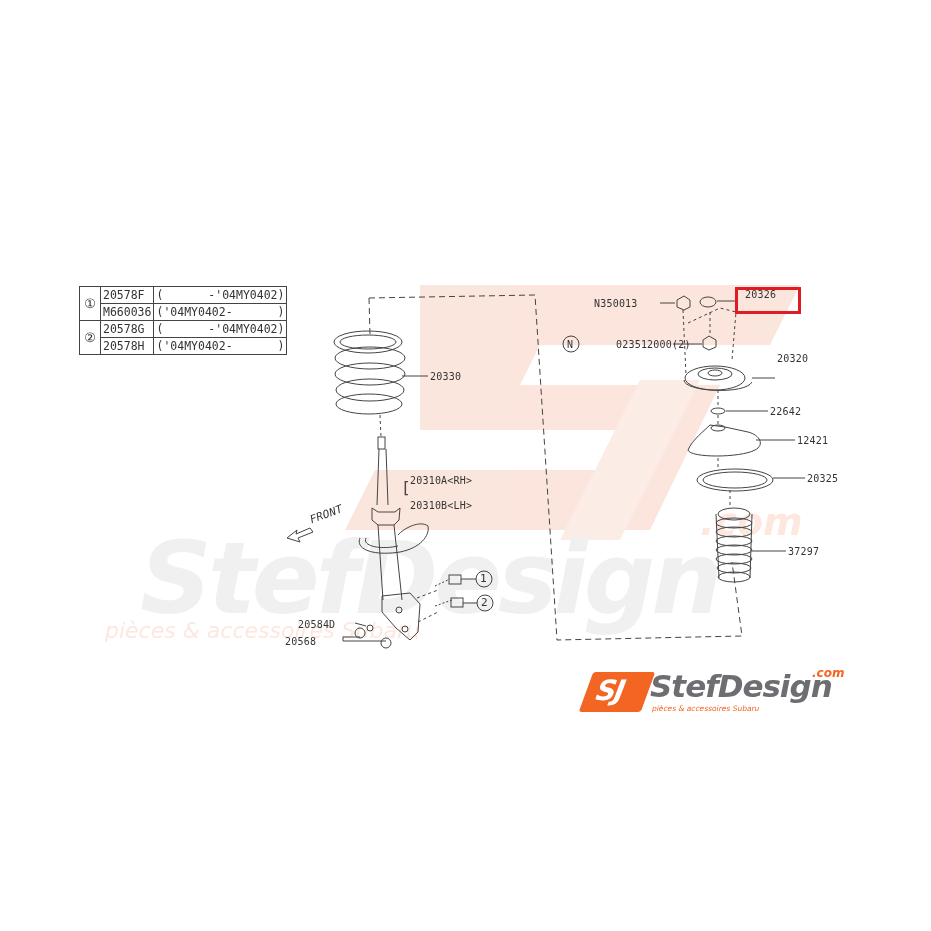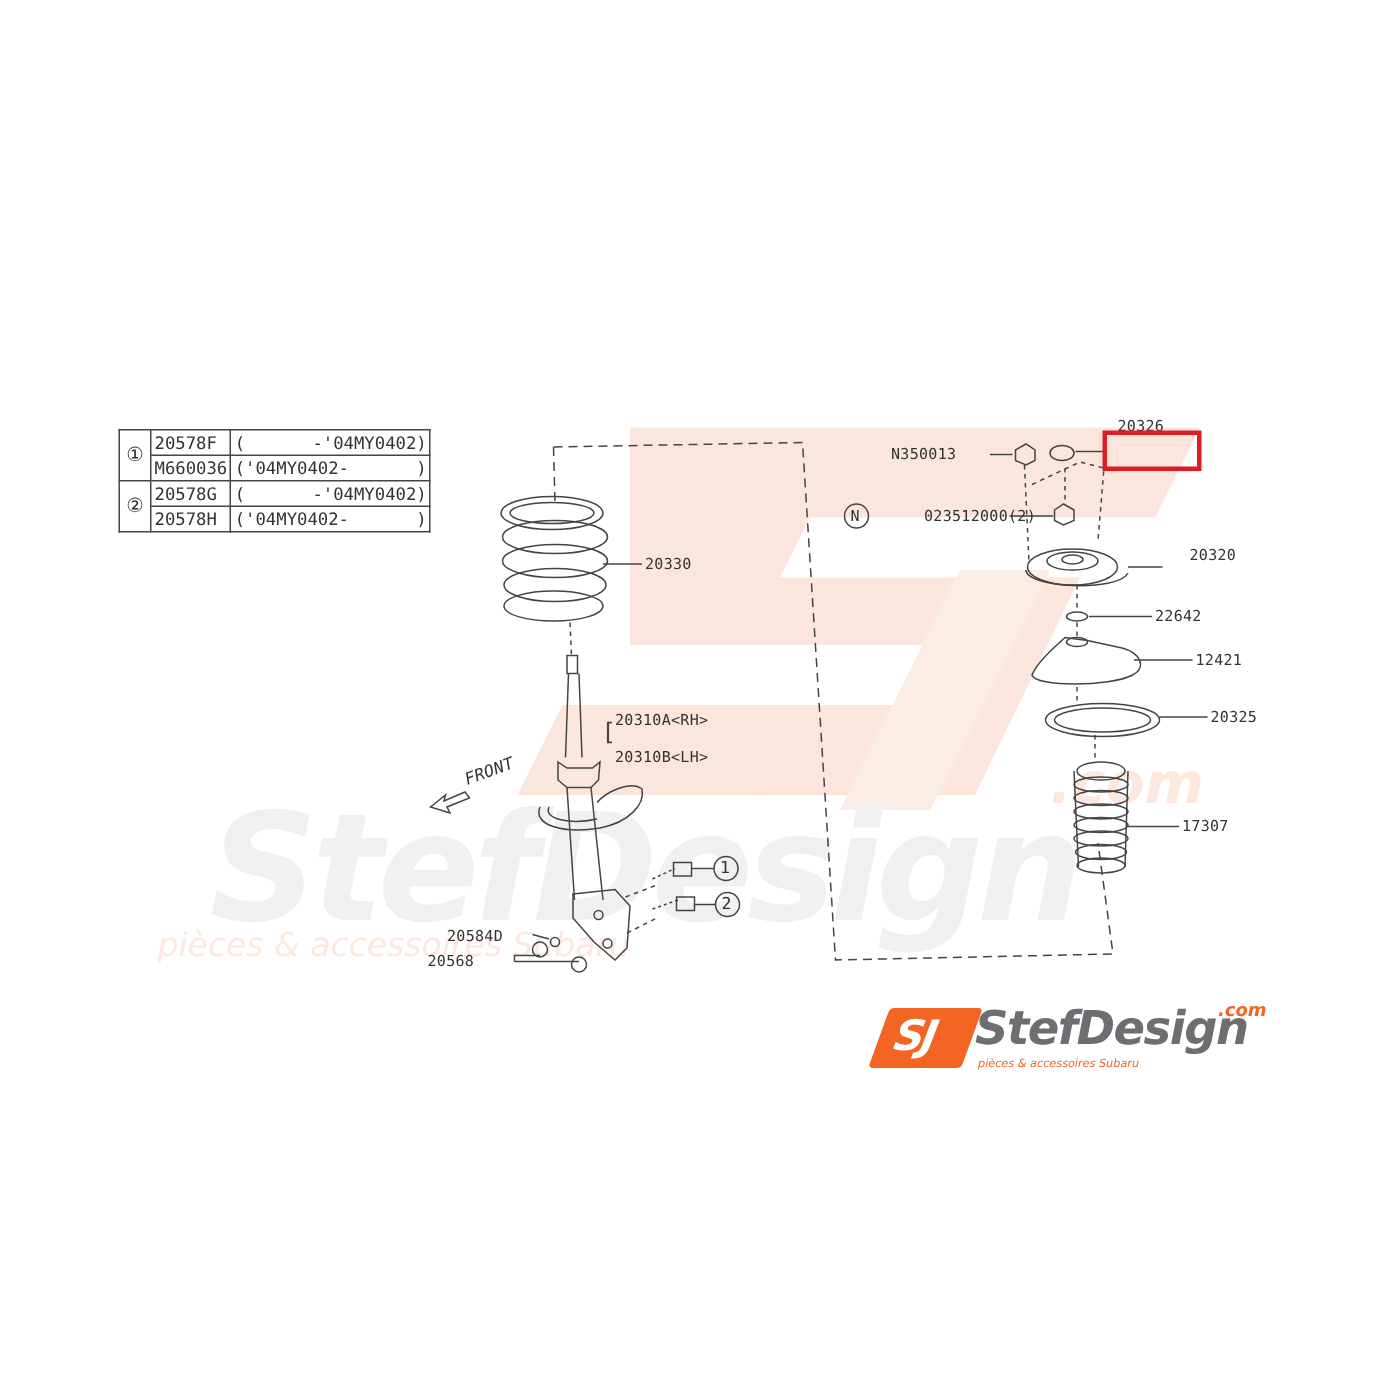--- a/index.html
+++ b/index.html
@@ -175,29 +175,29 @@
             <div class="rng">
               <span>('04MY0402-</span>
               <span>)</span>
             </div>
           </td>
       </tr>
     </tbody>
   </table>
 
   <div class="lbl callout" style="left:594px; top:297px;">N350013</div>
-  <div class="lbl callout" style="left:745px; top:278px;">20326</div>
+  <div class="lbl callout" style="left:745px; top:288px;">20326</div>
   <div class="hl"></div>
   <div class="lbl" style="left:567px; top:338px; font-size:10px;">N</div>
   <div class="lbl callout" style="left:580px; top:338px;padding-left:36px;">023512000(2)</div>
-  <div class="lbl callout" style="left:777px; top:364px;margin-left:16px;">20320</div>
+  <div class="lbl callout" style="left:777px; top:352px;">20320</div>
   <div class="lbl callout" style="left:770px; top:405px;">22642</div>
   <div class="lbl callout" style="left:797px; top:434px;">12421</div>
   <div class="lbl callout" style="left:807px; top:472px;">20325</div>
-  <div class="lbl callout" style="left:788px; top:545px;">17307</div>
+  <div class="lbl callout" style="left:788px; top:545px;">37297</div>
   <div class="lbl callout" style="left:430px; top:370px;">20330</div>
   <div class="lbl" style="left:401px; top:476px; font-size:16px; line-height:24px; color:#444;">[</div>
   <div class="lbl callout" style="left:410px; top:474px;">20310A&lt;RH&gt;</div>
   <div class="lbl callout" style="left:410px; top:499px;">20310B&lt;LH&gt;</div>
   <div class="lbl" style="left:308px; top:514px; font-size:11px; font-style:italic; transform:rotate(-20deg); transform-origin:left top;">FRONT</div>
   <div class="lbl callout" style="left:480px; top:572px; font-size:11px;">1</div>
   <div class="lbl callout" style="left:481px; top:596px; font-size:11px;">2</div>
   <div class="lbl callout" style="left:298px; top:618px;">20584D</div>
   <div class="lbl callout" style="left:285px; top:635px;">20568</div>
 

